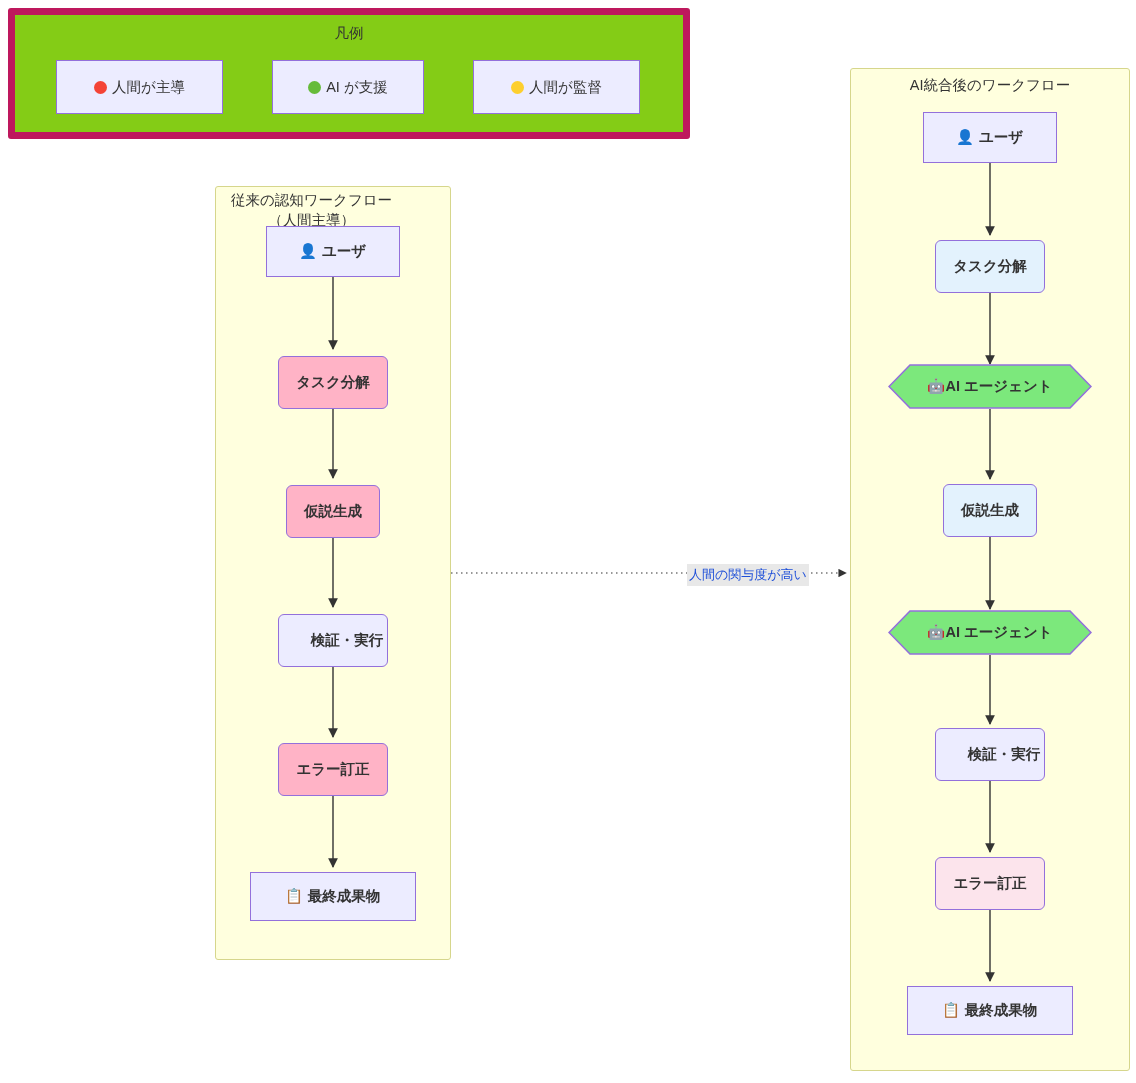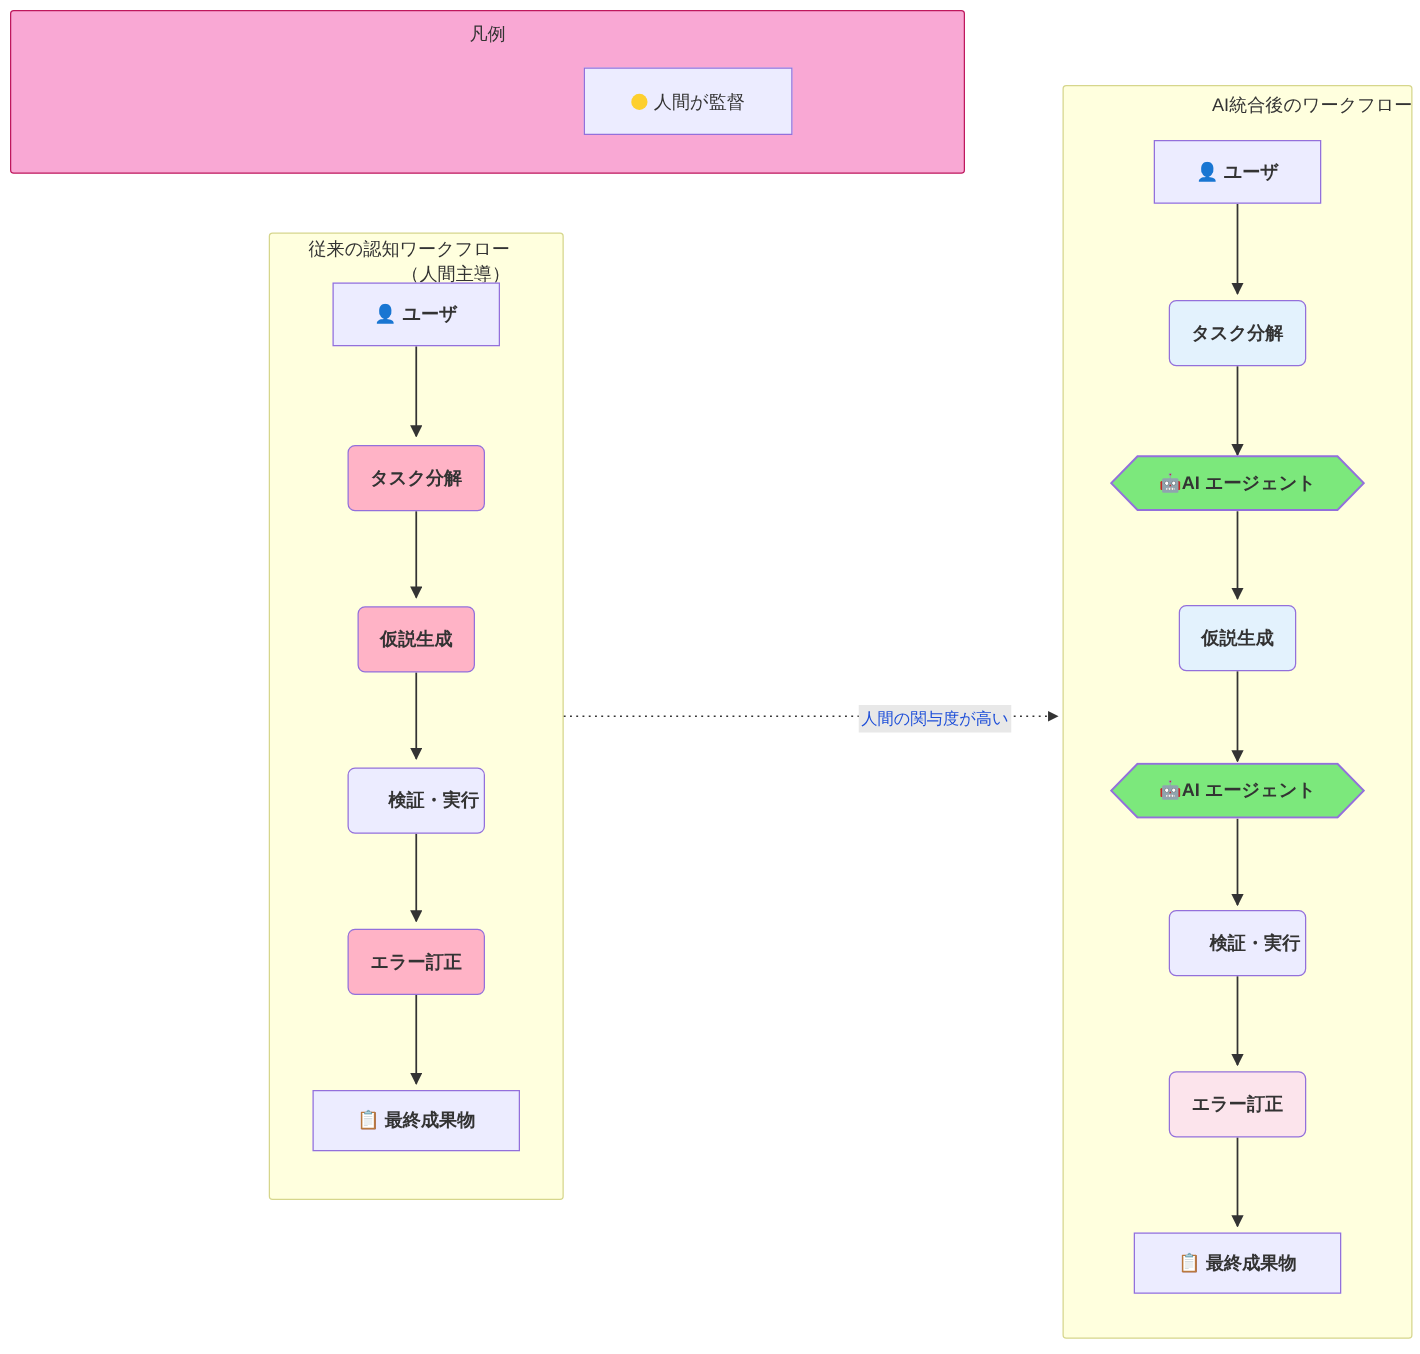--- a/index.html
+++ b/index.html
@@ -38,21 +38,21 @@
     position: absolute;
     background: #ffffde;
     border: 1px solid #d6d68c;
     border-radius: 3px;
     box-sizing: border-box;
   }
   .cluster-title {
     position: absolute;
     left: 0;
     right: 0;
-    text-align: right;
+    text-align: center;
     font-size: 14.5px;
     color: #333333;
     line-height: 1.35;
     white-space: pre-line;
   }
 
   
   .node {
     position: absolute;
     box-sizing: border-box;
@@ -110,24 +110,24 @@
   .n-hex .hexlabel {
     position: relative;
     z-index: 2;
   }
 
   
   .legend-box {
     position: absolute;
     left: 8px;
     top: 8px;
-    width: 764px;
+    width: 682px;
     height: 131px;
-    background: #f9a8d4;
-    border: 1px solid #be185d;
+    background: #84cc16;
+    border: 7px solid #be185d;
     border-radius: 3px;
     box-sizing: border-box;
   }
   .legend-title {
     position: absolute;
     left: 0;
     right: 0;
     top: 9px;
     text-align: center;
     font-size: 14.5px;
@@ -168,21 +168,29 @@
   }
 </style>
 </head>
 <body>
 
 <div class="canvas">
 
   <div class="legend-box">
     <div class="legend-title">凡例</div>
 
-
+    <div class="legend-item" style="left:41px; width:167px;">
+      <span class="dot" style="background:#f44336;"></span>
+      <span>人間が主導</span>
+    </div>
+
+    <div class="legend-item" style="left:257px; width:152px;">
+      <span class="dot" style="background:#66bb3a;"></span>
+      <span>AI が支援</span>
+    </div>
 
     <div class="legend-item" style="left:458px; width:167px;">
       <span class="dot" style="background:#fdcf2e;"></span>
       <span>人間が監督</span>
     </div>
   </div>
 
   <div class="cluster" style="left:215px; top:186px; width:236px; height:774px;"></div>
   <div class="cluster-title" style="left:215px; top:191px; width:193px;">従来の認知ワークフロー
 （人間主導）</div>

